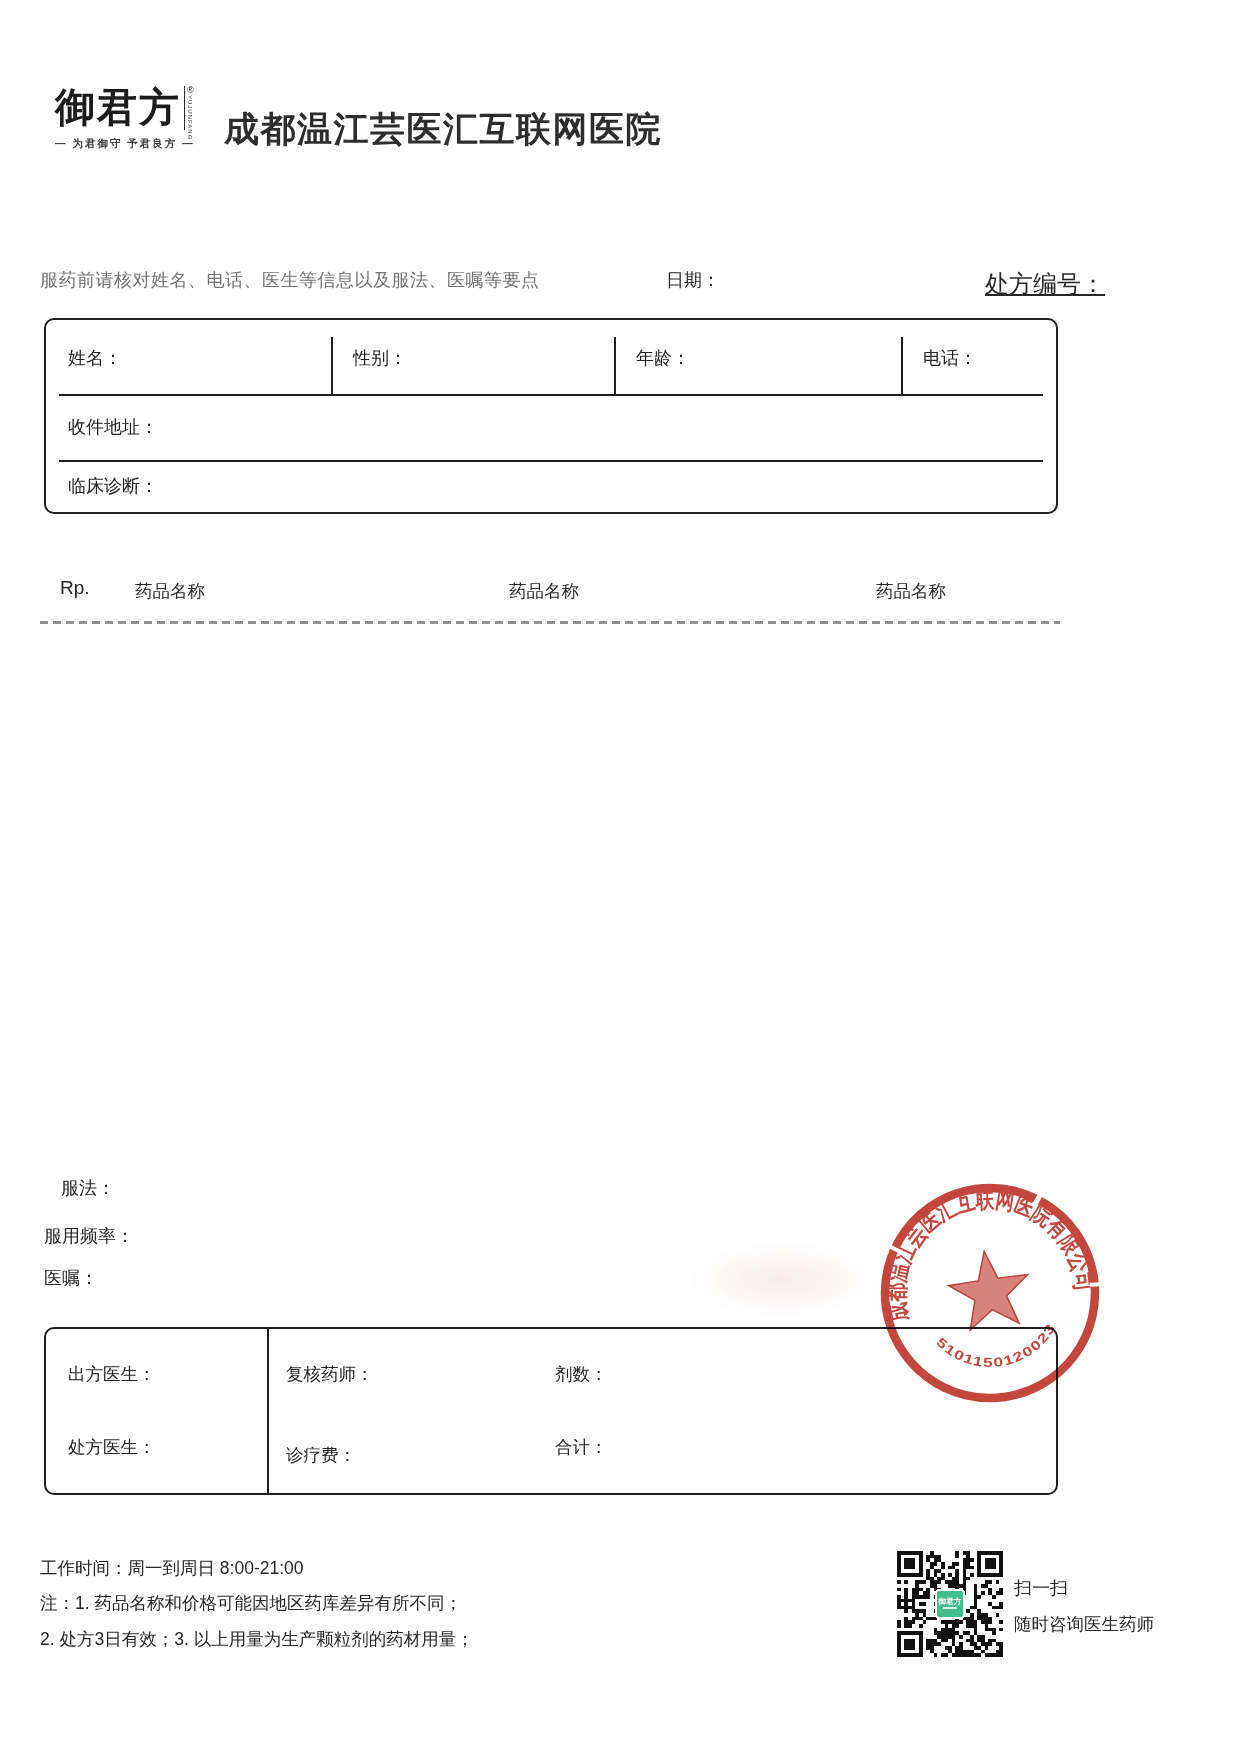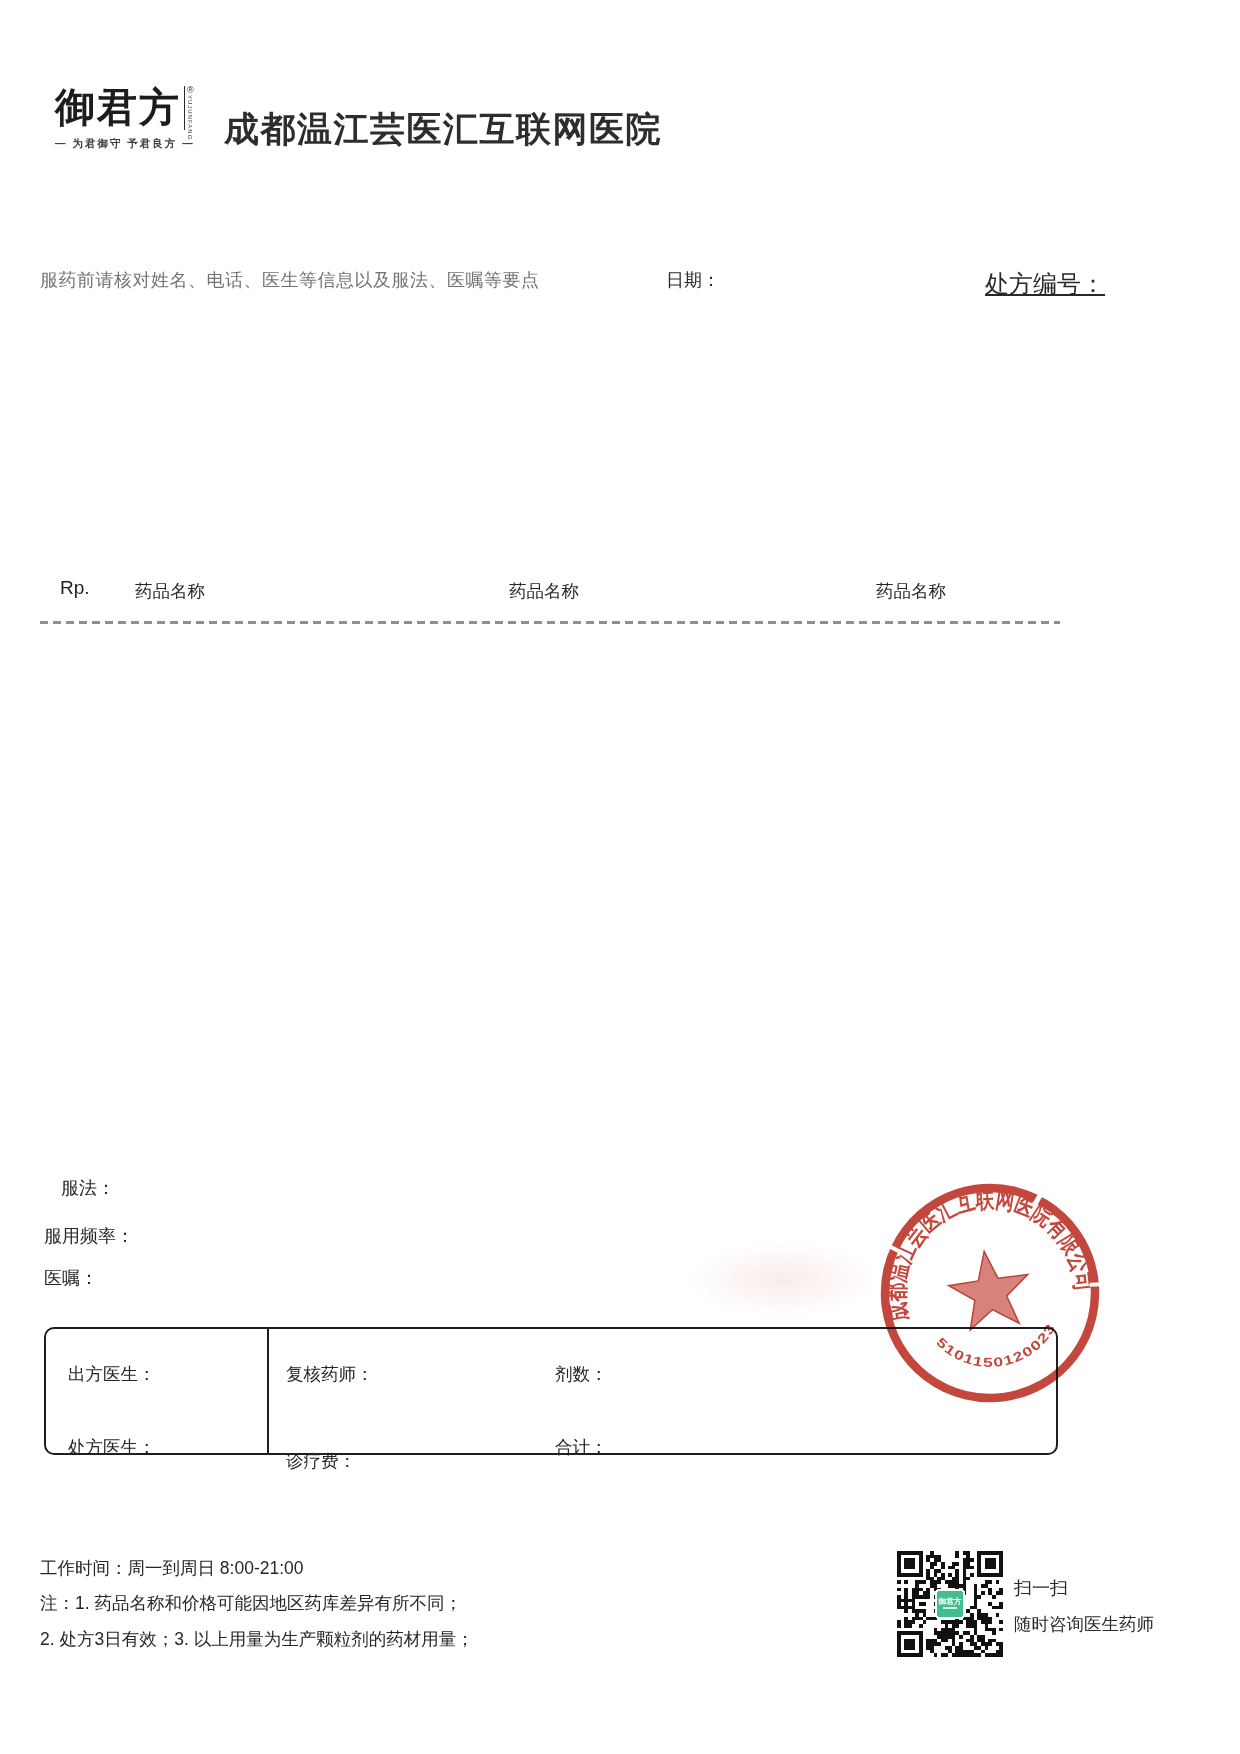--- a/index.html
+++ b/index.html
@@ -49,28 +49,28 @@
   .drug-h3 { left:876px; top:579px; font-size:17.5px; color:#2a2a2a; }
   .dashes { left:40px; top:621px; width:1020px; height:3px;
     background:repeating-linear-gradient(90deg,#8f8f8f 0 8px,transparent 8px 13px); }
 
   
   .u-method { left:61px; top:1176px; font-size:18px; }
   .u-freq   { left:44px; top:1224px; font-size:18px; }
   .u-advice { left:44px; top:1266px; font-size:18px; }
 
   
-  .sbox { left:44px; top:1327px; width:1014px; height:128px; border:2px solid #1f1f1f; border-radius:10px; }
+  .sbox { left:44px; top:1327px; width:1014px; height:168px; border:2px solid #1f1f1f; border-radius:10px; }
   .sbox .vfull { position:absolute; left:221px; top:0; bottom:0; width:2px; background:#1f1f1f; }
   .s-label { position:absolute; font-size:17.5px; color:#242424; }
   .s-issue { left:22px;  top:33px; }
   .s-review{ left:240px; top:33px; }
   .s-dose  { left:509px; top:33px; }
   .s-presc { left:22px;  top:106px; }
-  .s-fee   { left:240px; top:120px; }
+  .s-fee   { left:240px; top:114px; }
   .s-total { left:509px; top:106px; }
 
   
   .smudge { left:688px; top:1242px; width:190px; height:75px;
     background:radial-gradient(ellipse at center, rgba(195,70,58,0.10), rgba(195,70,58,0) 70%); filter:blur(2px); }
   .stamp { left:877px; top:1180px; width:226px; height:226px; mix-blend-mode:multiply; }
 
   
   .work-hours { left:40px; top:1556px; font-size:17.5px; color:#272727; }
   .note1 { left:40px; top:1591px; font-size:17.5px; color:#272727; }
@@ -87,20 +87,33 @@
   <div class="abs logo-wrap">
     <span class="logo-main">御君方</span><span class="logo-side"><span class="logo-reg">®</span><span class="logo-vert">YUJUNFANG</span></span>
     <div class="logo-tagline">— 为君御守 予君良方 —</div>
   </div>
   <div class="abs title">成都温江芸医汇互联网医院</div>
 
   <div class="abs reminder">服药前请核对姓名、电话、医生等信息以及服法、医嘱等要点</div>
   <div class="abs date-label">日期：</div>
   <div class="abs rxno-label">处方编号：</div>
 
+  <div class="abs pbox">
+    <span class="cell-label p-name">姓名：</span>
+    <span class="cell-label p-sex">性别：</span>
+    <span class="cell-label p-age">年龄：</span>
+    <span class="cell-label p-phone">电话：</span>
+    <div class="vline1 v1"></div>
+    <div class="vline1 v2"></div>
+    <div class="vline1 v3"></div>
+    <div class="hline h1"></div>
+    <span class="cell-label p-addr">收件地址：</span>
+    <div class="hline h2"></div>
+    <span class="cell-label p-diag">临床诊断：</span>
+  </div>
 
   <div class="abs rp-label">Rp.</div>
   <div class="abs drug-h1">药品名称</div>
   <div class="abs drug-h2">药品名称</div>
   <div class="abs drug-h3">药品名称</div>
   <div class="abs dashes"></div>
 
   <div class="abs u-method">服法：</div>
   <div class="abs u-freq">服用频率：</div>
   <div class="abs u-advice">医嘱：</div>

